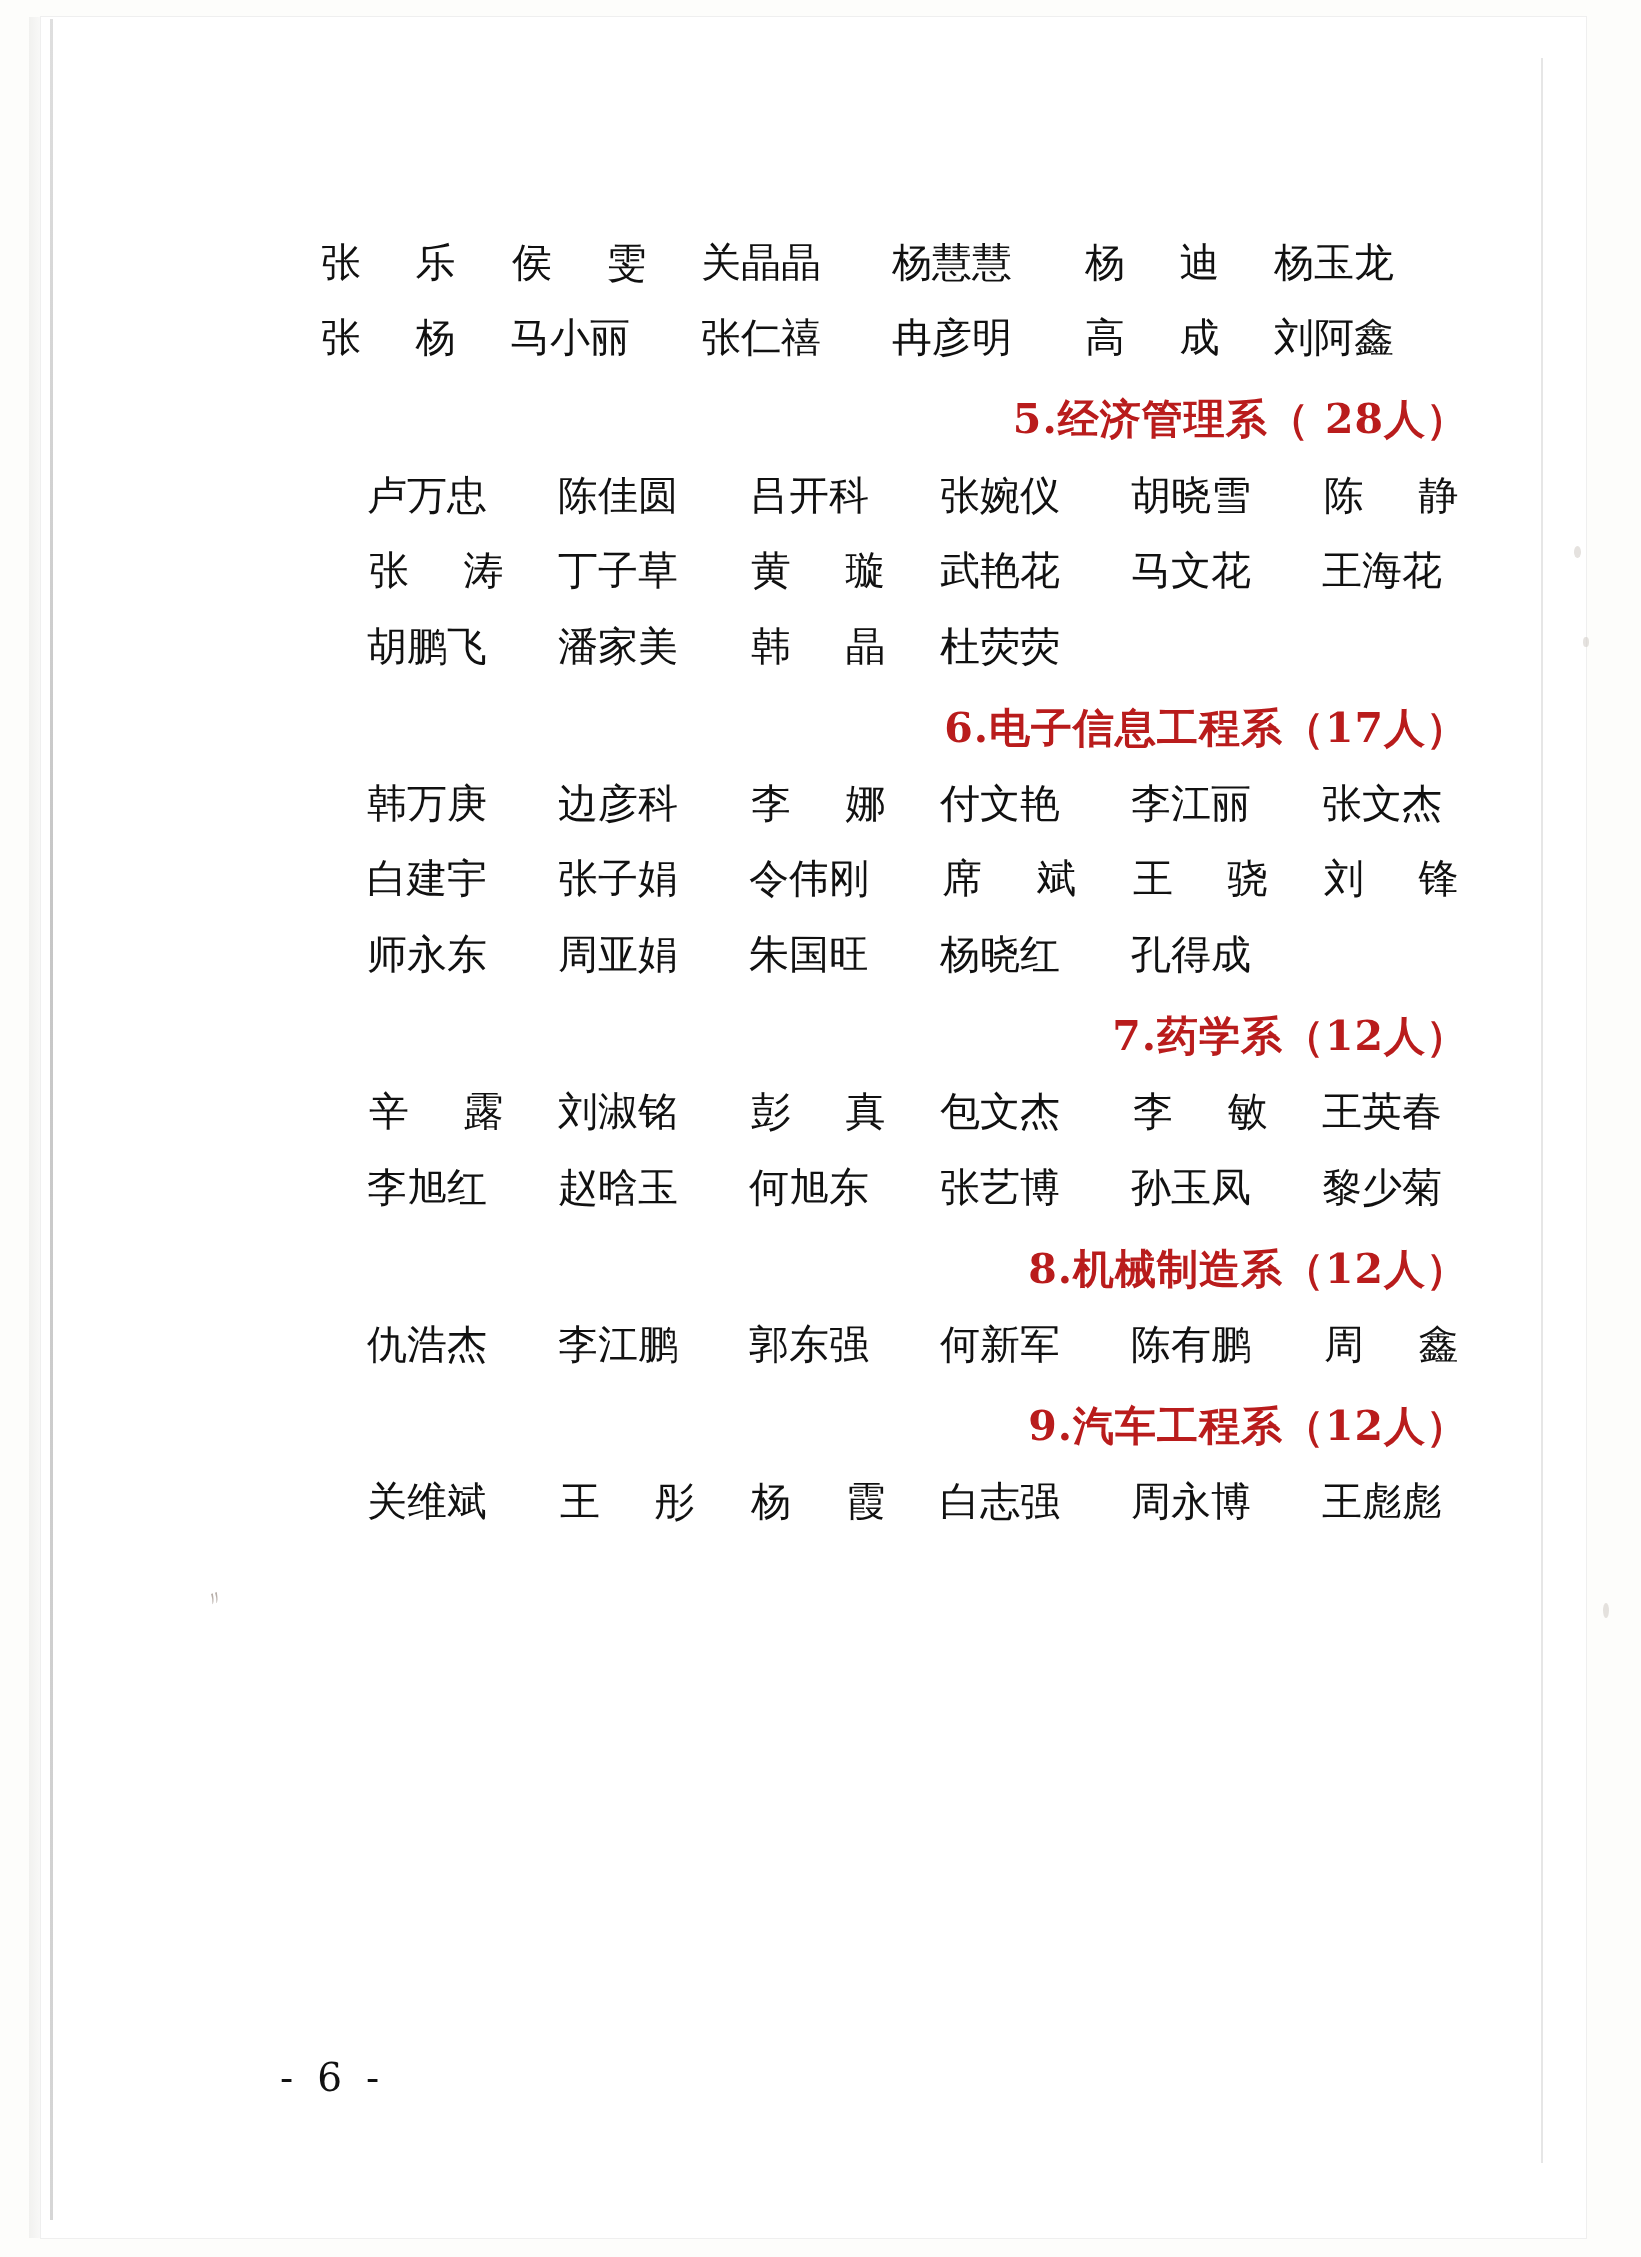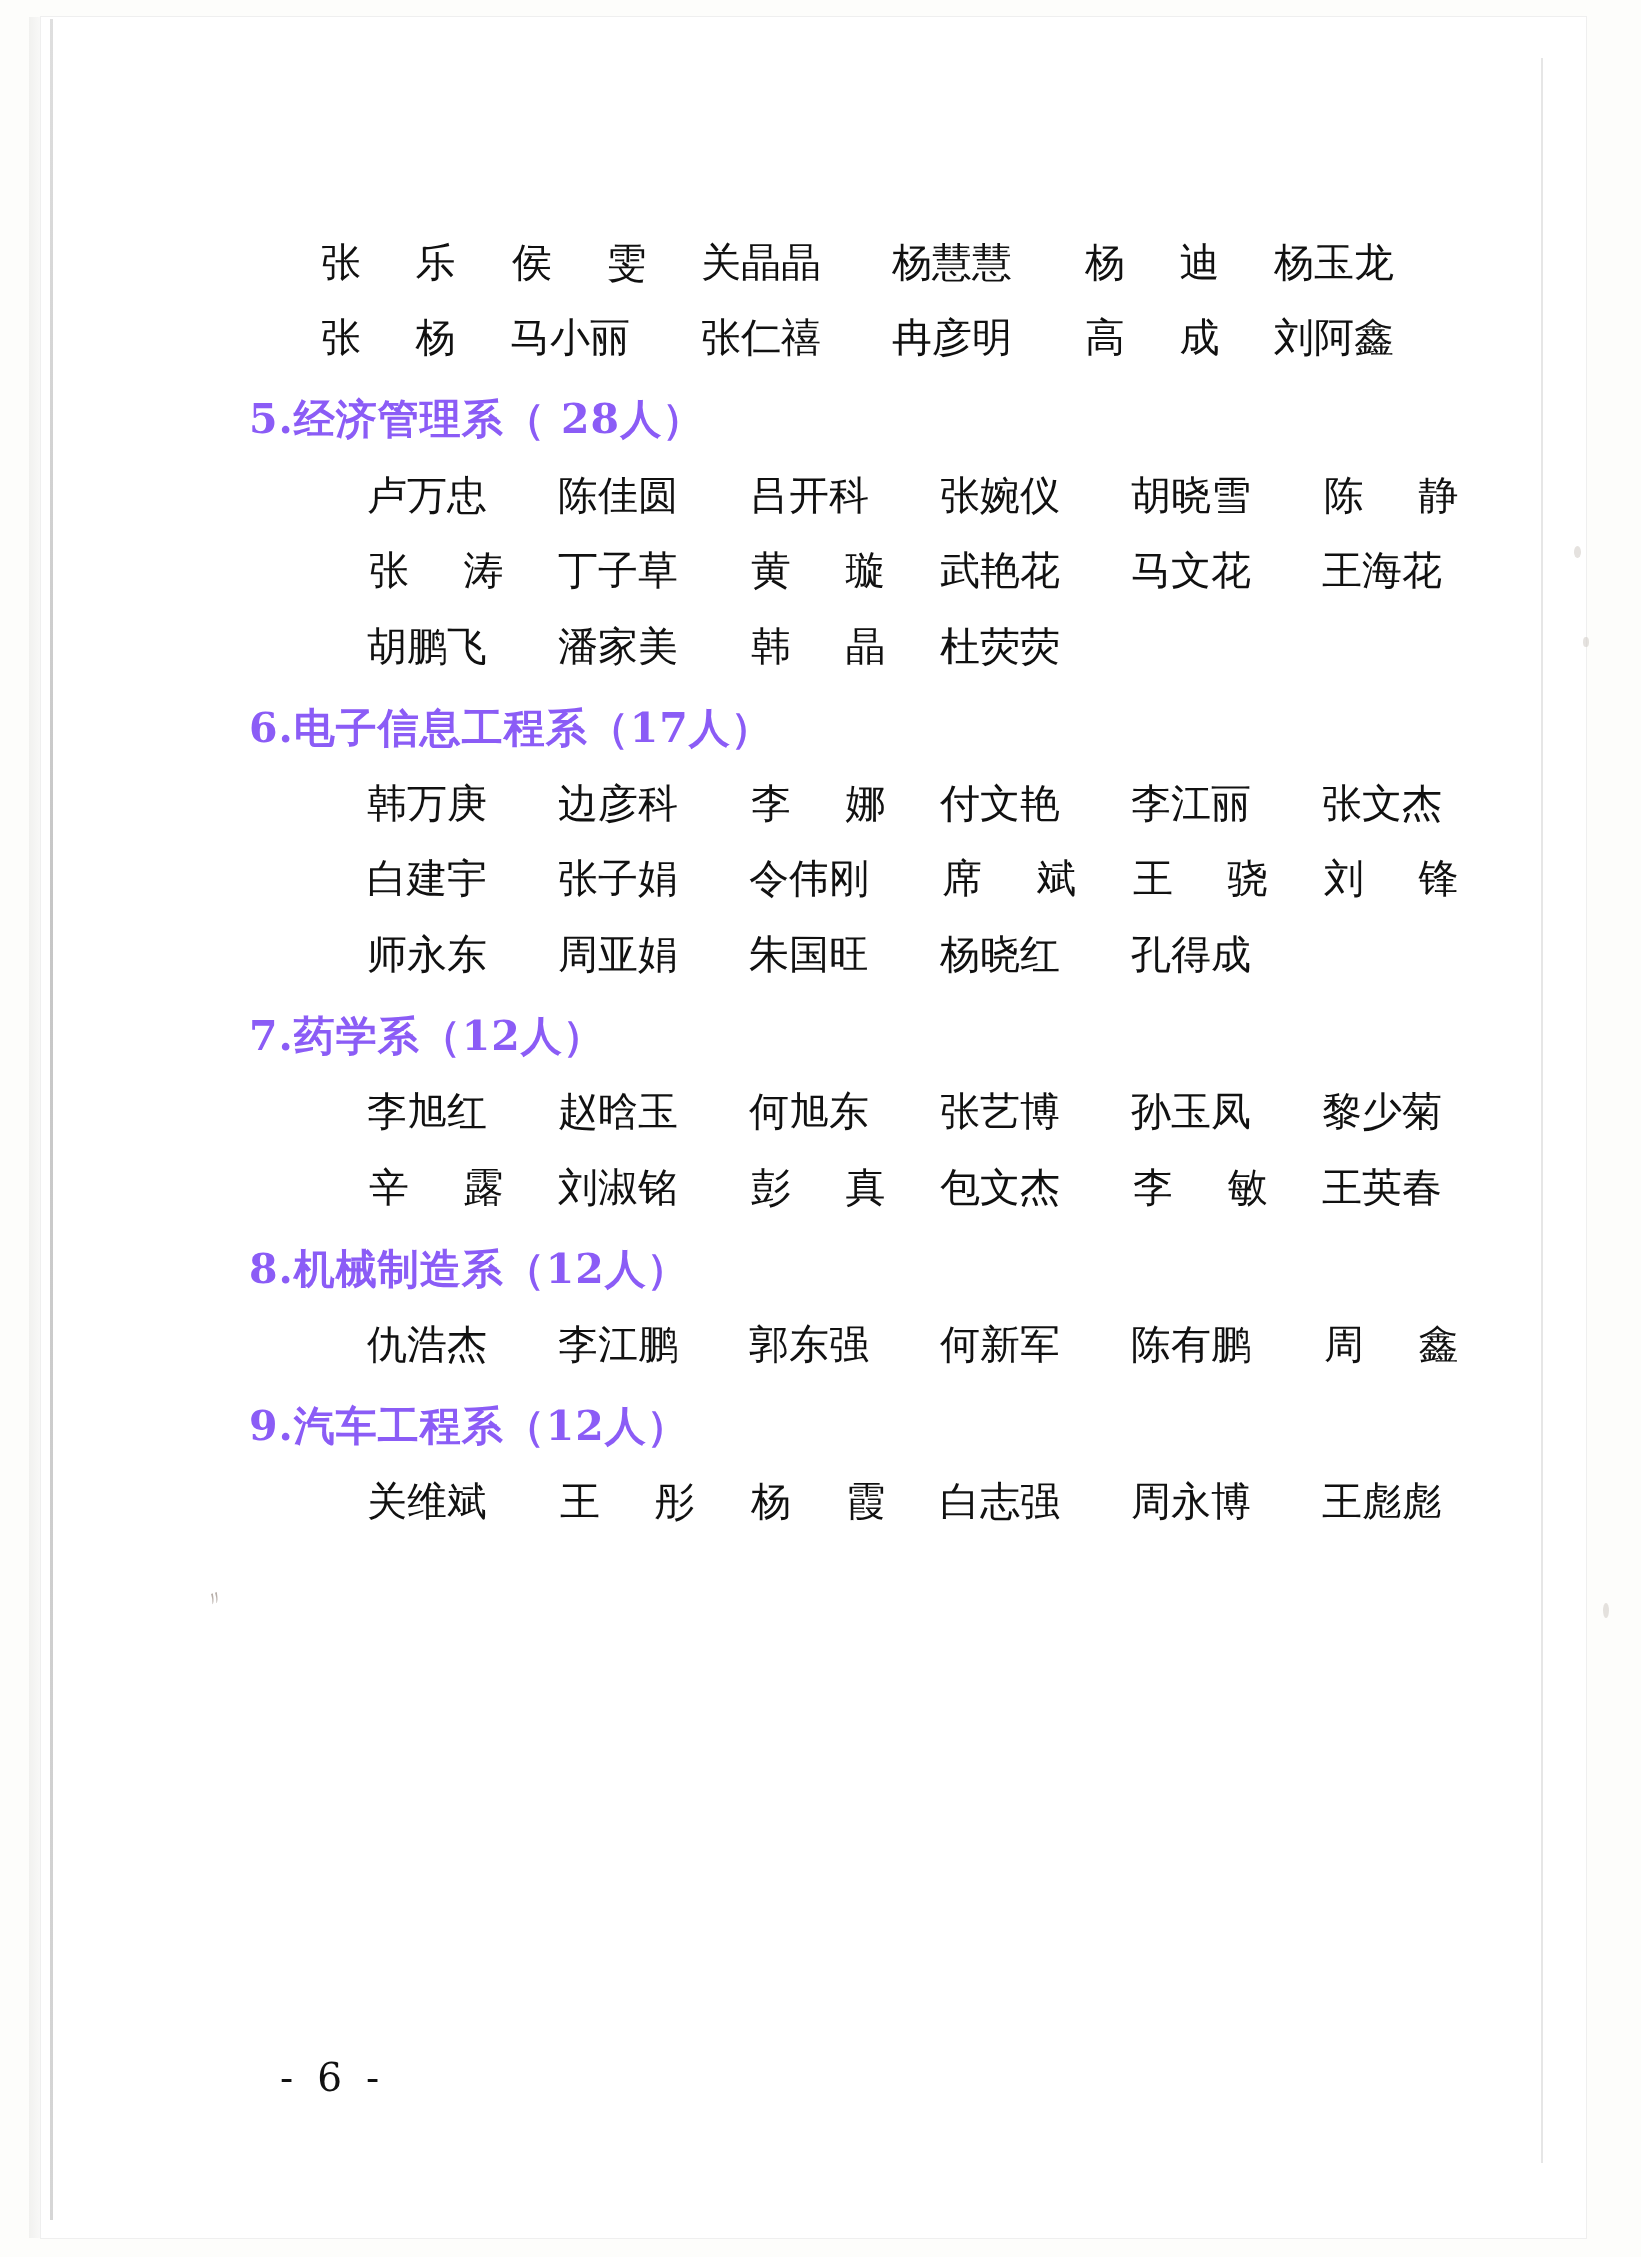--- a/index.html
+++ b/index.html
@@ -77,23 +77,24 @@
     letter-spacing: 21px;
     text-indent: 1.9px;
   }
   .name-cell.sp3 {
     letter-spacing: 0px;
   }
   .section-head {
     font-family: "DejaVu Serif", serif;
     font-size: 41px;
     font-weight: bold;
-    color: #8b5cf6;
+    color: #b91c1c;
     margin: 25px 0 17.4px -70px;
     letter-spacing: 1px;
+    text-align: right;
   }
   .group { margin-bottom: 1.9px; margin-left: 48px; }
   .page-number {
     position: absolute;
     left: 280px;
     top: 2055px;
     font-family: "DejaVu Serif", serif;
     font-size: 39px;
     color: #111111;
     letter-spacing: 5.8px;
@@ -194,35 +195,35 @@
           <div class="name-cell sp3">师永东</div>
           <div class="name-cell sp3">周亚娟</div>
           <div class="name-cell sp3">朱国旺</div>
           <div class="name-cell sp3">杨晓红</div>
           <div class="name-cell sp3">孔得成</div>
         </div>
       </div>
       <div class="section-head">7.药学系（12人）</div>
       <div class="group">
         <div class="name-row">
+          <div class="name-cell sp2">辛 露</div>
+          <div class="name-cell sp3">刘淑铭</div>
+          <div class="name-cell sp2">彭 真</div>
+          <div class="name-cell sp3">包文杰</div>
+          <div class="name-cell sp2">李 敏</div>
+          <div class="name-cell sp3">王英春</div>
+        </div>
+        <div class="name-row">
           <div class="name-cell sp3">李旭红</div>
           <div class="name-cell sp3">赵晗玉</div>
           <div class="name-cell sp3">何旭东</div>
           <div class="name-cell sp3">张艺博</div>
           <div class="name-cell sp3">孙玉凤</div>
           <div class="name-cell sp3">黎少菊</div>
         </div>
-        <div class="name-row">
-          <div class="name-cell sp2">辛 露</div>
-          <div class="name-cell sp3">刘淑铭</div>
-          <div class="name-cell sp2">彭 真</div>
-          <div class="name-cell sp3">包文杰</div>
-          <div class="name-cell sp2">李 敏</div>
-          <div class="name-cell sp3">王英春</div>
-        </div>
       </div>
       <div class="section-head">8.机械制造系（12人）</div>
       <div class="group">
         <div class="name-row">
           <div class="name-cell sp3">仇浩杰</div>
           <div class="name-cell sp3">李江鹏</div>
           <div class="name-cell sp3">郭东强</div>
           <div class="name-cell sp3">何新军</div>
           <div class="name-cell sp3">陈有鹏</div>
           <div class="name-cell sp2">周 鑫</div>

